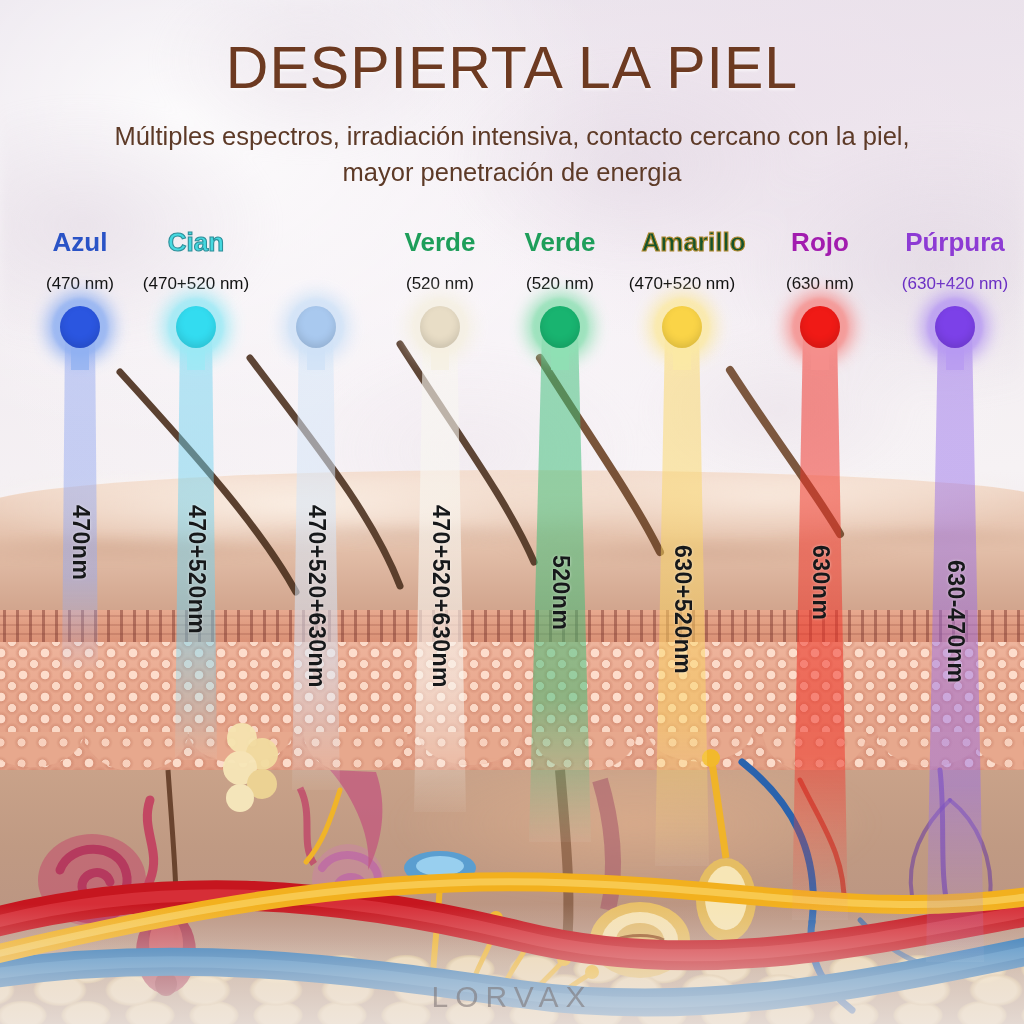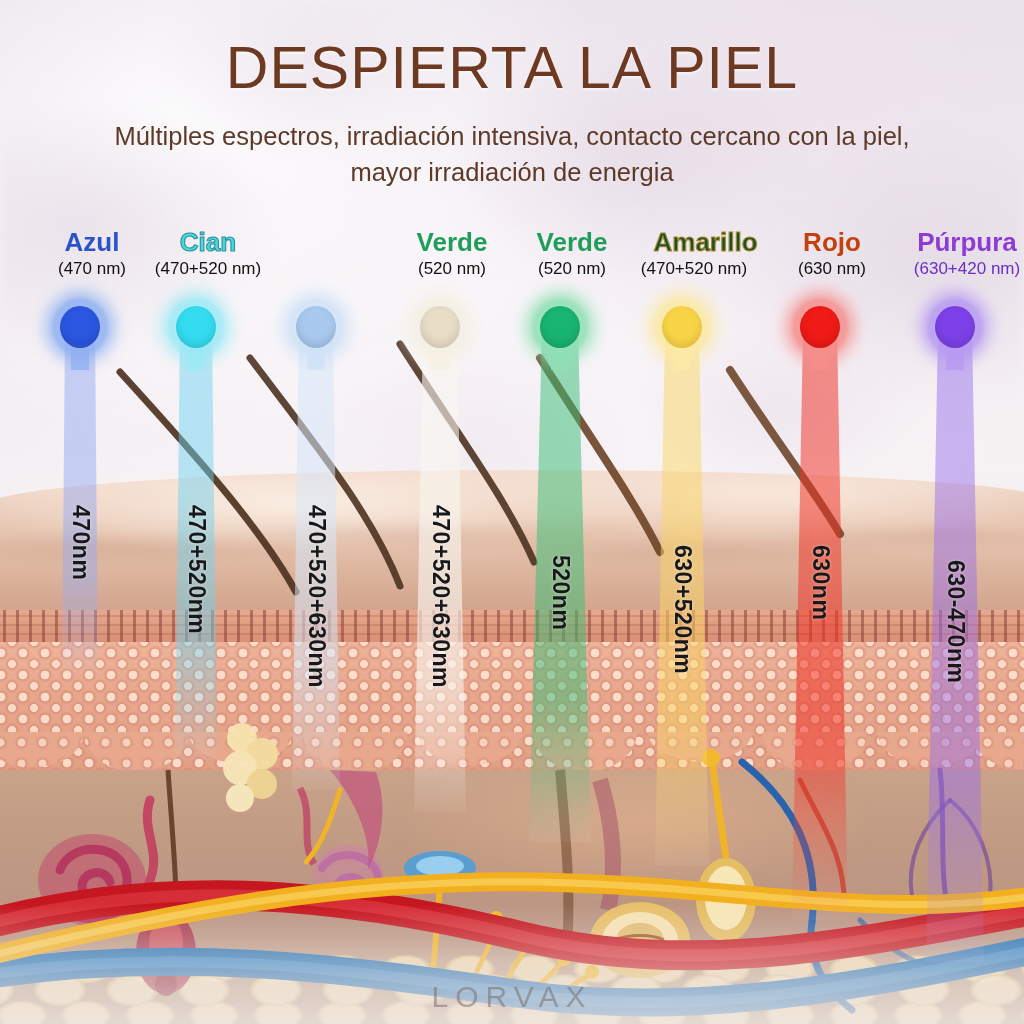--- a/index.html
+++ b/index.html
@@ -115,24 +115,24 @@
   .vessels{position:absolute;left:0;right:0;top:0;bottom:0;}
 
   
   .title{position:absolute;left:0;right:0;top:34px;text-align:center;
     font-size:59px;letter-spacing:1px;color:#6d3a21;font-weight:400;
     text-shadow:0 2px 3px rgba(255,255,255,.6);}
   .subtitle{position:absolute;left:0;right:0;top:118px;text-align:center;
     font-size:25.5px;line-height:36px;color:#5d3a27;font-weight:400;}
 
   
-  .headers{position:absolute;left:12px;top:228px;width:909px;height:66px;}
+  .headers{position:absolute;left:0;top:228px;width:909px;height:66px;}
   .hdr{position:absolute;text-align:center;transform:translateX(-50%);white-space:nowrap;}
   .hdr .name{font-size:26px;font-weight:bold;line-height:28px;}
-  .hdr .nm{font-size:17px;color:#111;line-height:24px;margin-top:1px;}
+  .hdr .nm{font-size:17px;color:#111;line-height:24px;margin-top:16px;}
 
   
   .leds{position:absolute;left:0;top:0;width:1024px;height:1024px;}
   .led{position:absolute;transform:translateX(-50%);}
   .halo{position:absolute;left:50%;top:0;transform:translateX(-50%);
     width:56px;height:58px;border-radius:50%;filter:blur(1.5px);}
   .core{position:absolute;left:50%;top:8px;transform:translateX(-50%);
     width:40px;height:42px;border-radius:50%;}
   .neck{position:absolute;left:50%;top:50px;transform:translateX(-50%);
     width:18px;height:22px;}
@@ -269,21 +269,21 @@
     <path d="M120 72 C200 160 262 230 296 292" stroke="#4d3220" stroke-width="7" fill="none" stroke-linecap="round" opacity=".92"></path>
     <path d="M250 58 C318 148 372 214 400 286" stroke="#4d3220" stroke-width="7" fill="none" stroke-linecap="round" opacity=".9"></path>
     <path d="M400 44 C456 132 506 198 534 262" stroke="#4d3220" stroke-width="7" fill="none" stroke-linecap="round" opacity=".9"></path>
     <path d="M540 58 C590 138 632 196 660 252" stroke="#6b4226" stroke-width="8" fill="none" stroke-linecap="round" opacity=".9"></path>
     <path d="M730 70 C778 144 814 190 840 234" stroke="#6b4226" stroke-width="8" fill="none" stroke-linecap="round" opacity=".88"></path>
   </svg>
 
   <div class="title">DESPIERTA LA PIEL</div>
   <div class="subtitle">
     <div>Múltiples espectros, irradiación intensiva, contacto cercano con la piel,</div>
-    <div>mayor irradiación de energia</div>
+    <div>mayor penetración de energia</div>
   </div>
 
   <div class="headers" id="headers">
       <div class="hdr" style="left: 80px;">
         <div class="name" style="color: rgb(42, 83, 198);">Azul</div>
         <div class="nm" style="color: rgb(17, 17, 17);">(470 nm)</div>
       </div>
       <div class="hdr" style="left: 196px;">
         <div class="name" style="color: rgb(70, 217, 224); -webkit-text-stroke: 1.1px rgb(46, 143, 154);">Cian</div>
         <div class="nm" style="color: rgb(17, 17, 17);">(470+520 nm)</div>
@@ -294,21 +294,21 @@
       </div>
       <div class="hdr" style="left: 560px;">
         <div class="name" style="color: rgb(30, 158, 90);">Verde</div>
         <div class="nm" style="color: rgb(17, 17, 17);">(520 nm)</div>
       </div>
       <div class="hdr" style="left: 682px;">
         <div class="name" style="color: #14532d; margin-left: 23px; -webkit-text-stroke: 1.1px rgb(176, 138, 46);">Amarillo</div>
         <div class="nm" style="color: rgb(17, 17, 17);">(470+520 nm)</div>
       </div>
       <div class="hdr" style="left: 820px;">
-        <div class="name" style="color: #c2410c;">Rojo</div>
+        <div class="name" style="color: #a21caf;">Rojo</div>
         <div class="nm" style="color: rgb(17, 17, 17);">(630 nm)</div>
       </div>
       <div class="hdr" style="left: 955px;">
         <div class="name" style="color: rgb(141, 59, 212);">Púrpura</div>
         <div class="nm" style="color: rgb(107, 47, 196);">(630+420 nm)</div>
       </div>
     </div>
 
   <div class="leds" id="leds">
       <div class="beam" style="left: 80px; top: 330px; width: 36px; height: 342px;">

